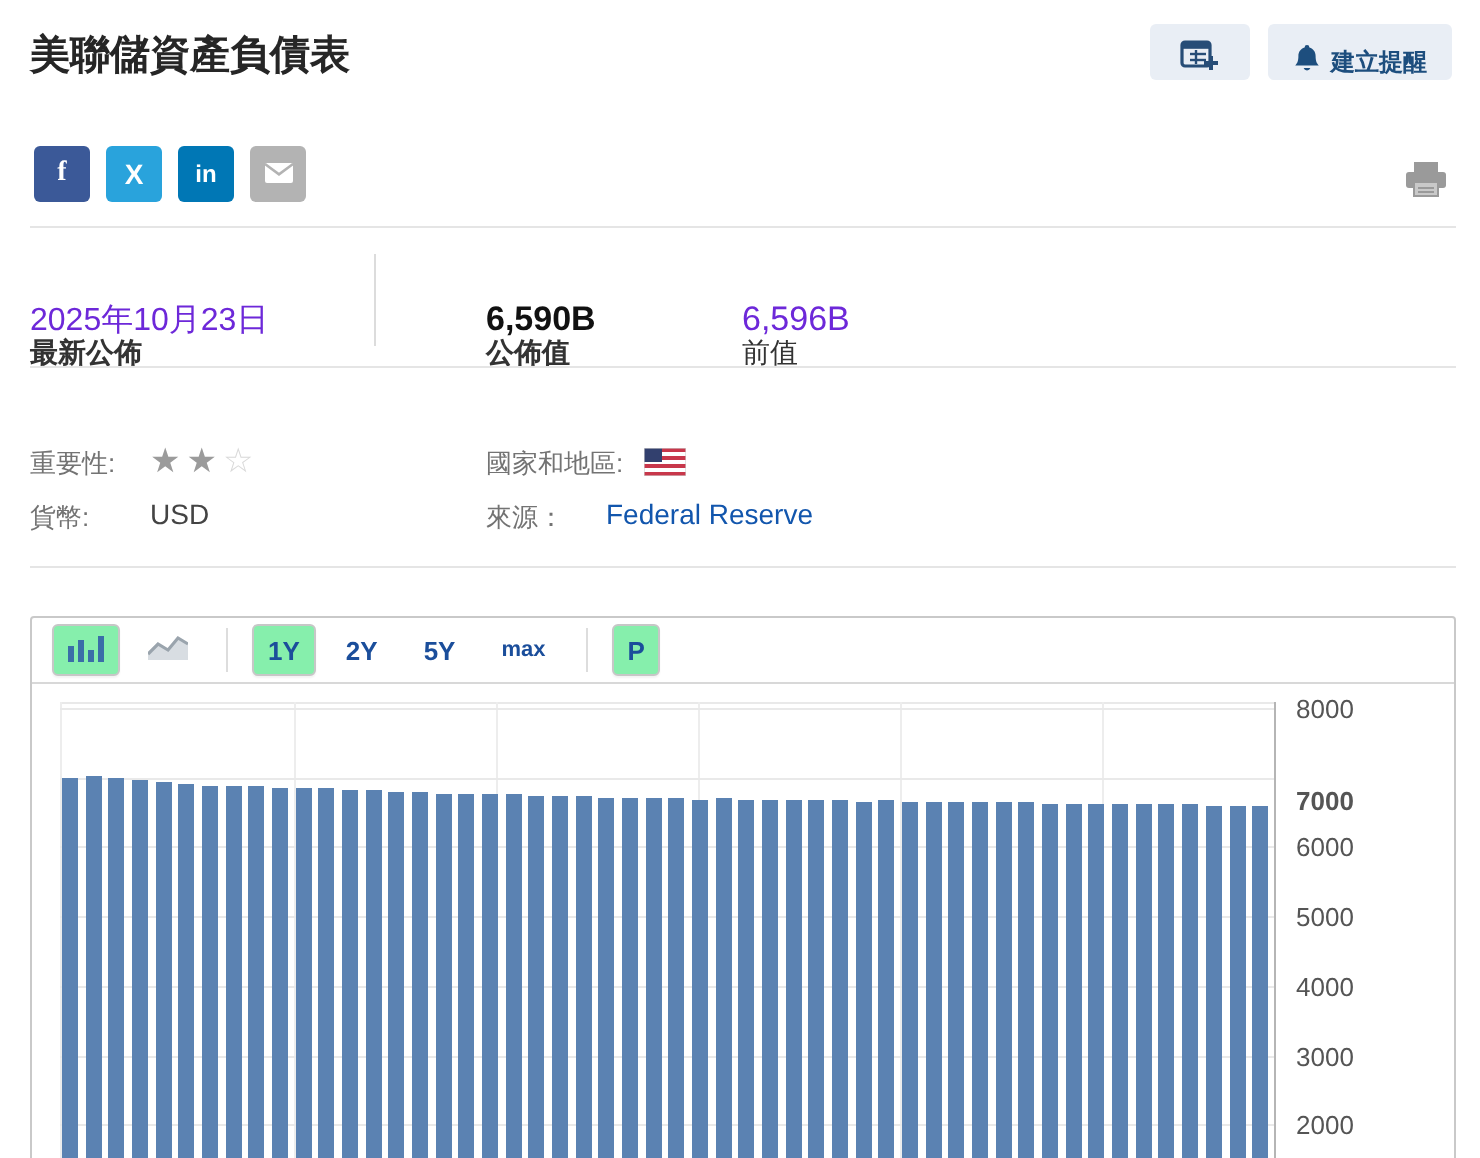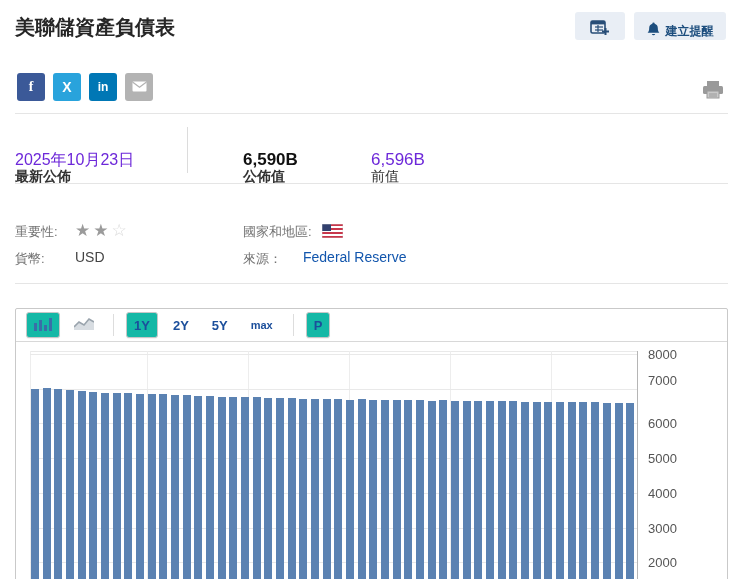--- a/index.html
+++ b/index.html
@@ -43,21 +43,21 @@
   .src-link { position:absolute; left:303px; top:249px; font-size:14px; color:#1256ad; text-decoration:none; cursor:pointer; }
   .flag { position:absolute; left:322px; top:224px; width:21px; height:14px; display:block; }
 
   
   .chart-box { position:absolute; left:15px; top:308px; width:713px; height:400px;
     border:1px solid #c9c9c9; border-radius:2px; background:#fff; }
   .chart-toolbar { height:33px; border-bottom:1px solid #d8d8d8; display:flex; align-items:center; padding:0 10px; gap:7px; }
   .tb-btn { height:26px; display:flex; align-items:center; justify-content:center; cursor:pointer;
     background:transparent; border:1px solid transparent; border-radius:3px;
     font-size:13px; font-weight:bold; color:#1b4e9b; padding:0 7px; }
-  .tb-btn.sel { border-color:#c7c7c7; background:#14b8a6; box-shadow:0 1px 1px rgba(0,0,0,.05); }
+  .tb-btn.sel { border-color:#c7c7c7; background:#86efac; box-shadow:0 1px 1px rgba(0,0,0,.05); }
   .tb-sep { width:1px; height:22px; background:#ddd; margin:0 5px; }
   .tb-max { font-size:11px; }
 
   .plot { position:absolute; left:0; top:34px; right:0; bottom:0; }
   .grid-h { position:absolute; height:1px; background:#e9e9e9; }
   .grid-v { position:absolute; width:1px; background:#ededed; }
   .axis-line { position:absolute; width:1px; background:#b5b5b5; }
   .ytick { position:absolute; font-size:13px; color:#555; }
   .bar { position:absolute; background:#5b82b2; }
 </style>
@@ -183,21 +183,21 @@
       <div class="grid-v" style="left: 14px; top: 8px; height: 358px;"></div>
       <div class="axis-line" style="left: 621px; top: 8px; height: 358px;"></div>
       <div class="grid-v" style="left: 131px; top: 8px; height: 358px;"></div>
       <div class="grid-v" style="left: 232px; top: 8px; height: 358px;"></div>
       <div class="grid-v" style="left: 333px; top: 8px; height: 358px;"></div>
       <div class="grid-v" style="left: 434px; top: 8px; height: 358px;"></div>
       <div class="grid-v" style="left: 535px; top: 8px; height: 358px;"></div>
       <div class="grid-h" style="left: 14px; width: 607px; top: 11px;"></div>
       <div class="ytick" style="left: 632px; top: 4px;">8000</div>
       <div class="grid-h" style="left: 14px; width: 607px; top: 45.7px;"></div>
-      <div class="ytick" style="left: 632px; top: 30px;">7000</div>
+      <div class="ytick" style="left: 632px; top: 50px; font-weight: bold;">7000</div>
       <div class="grid-h" style="left: 14px; width: 607px; top: 80.4px;"></div>
       <div class="ytick" style="left: 632px; top: 73.4px;">6000</div>
       <div class="grid-h" style="left: 14px; width: 607px; top: 115.1px;"></div>
       <div class="ytick" style="left: 632px; top: 108.1px;">5000</div>
       <div class="grid-h" style="left: 14px; width: 607px; top: 149.8px;"></div>
       <div class="ytick" style="left: 632px; top: 142.8px;">4000</div>
       <div class="grid-h" style="left: 14px; width: 607px; top: 184.5px;"></div>
       <div class="ytick" style="left: 632px; top: 177.5px;">3000</div>
       <div class="grid-h" style="left: 14px; width: 607px; top: 219.2px;"></div>
       <div class="ytick" style="left: 632px; top: 212.2px;">2000</div>

